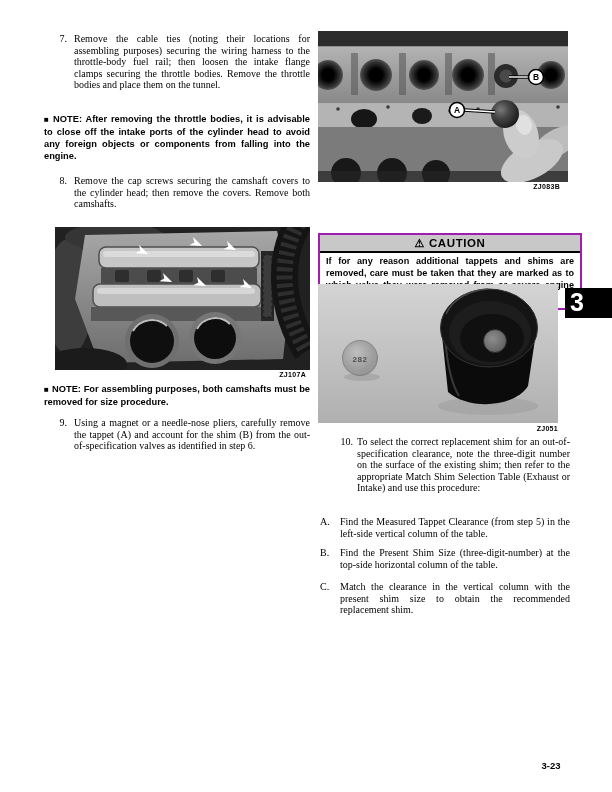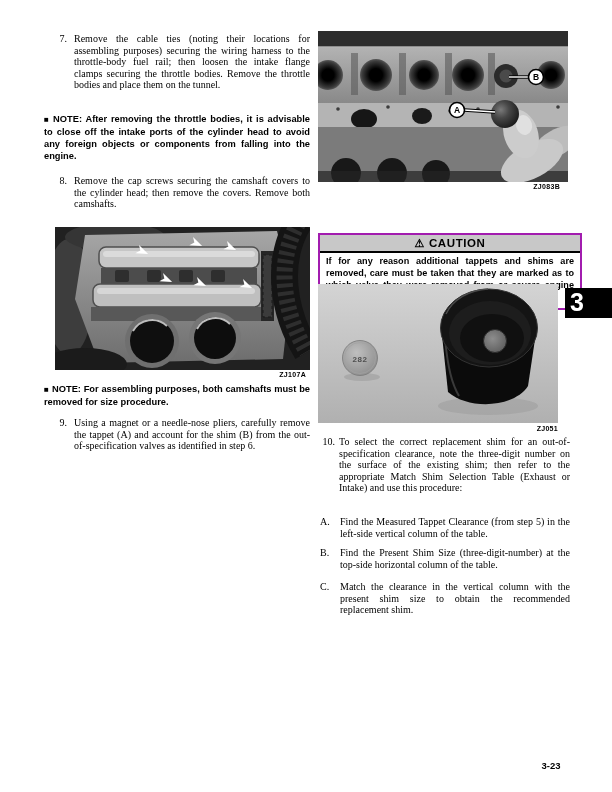--- a/index.html
+++ b/index.html
@@ -9,21 +9,21 @@
   
   .step{position:absolute;display:flex;font-size:10px;line-height:11.6px;}
   .step .num{flex:none;text-align:right;}
   .step .txt{text-align:justify;}
 
   .lstep{left:44px;width:266px;}
   .lstep .num{width:23px;margin-right:7px;}
   .lstep .txt{width:236px;}
 
   .rstep{left:318px;width:252px;}
-  .rstep .num{width:17px;margin-right:4px;}
+  .rstep .num{width:17px;margin-right:4px;margin-left:18px;}
   .rstep .txt{width:231px;}
 
   .sub{left:320px;width:250px;}
   .sub .num{width:12px;margin-right:8px;text-align:left;}
   .sub .txt{width:230px;}
 
   
   .note{position:absolute;left:44px;width:266px;font-family:"Liberation Sans",sans-serif;
         font-weight:bold;font-size:9.3px;line-height:12px;text-align:justify;}
   .note .sq{font-size:8px;margin-right:3px;}

